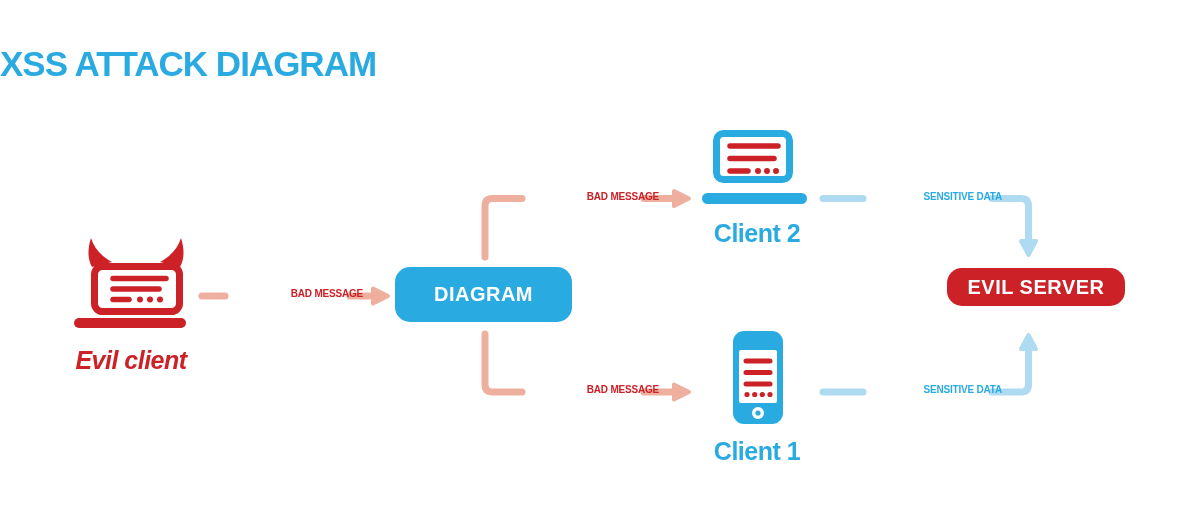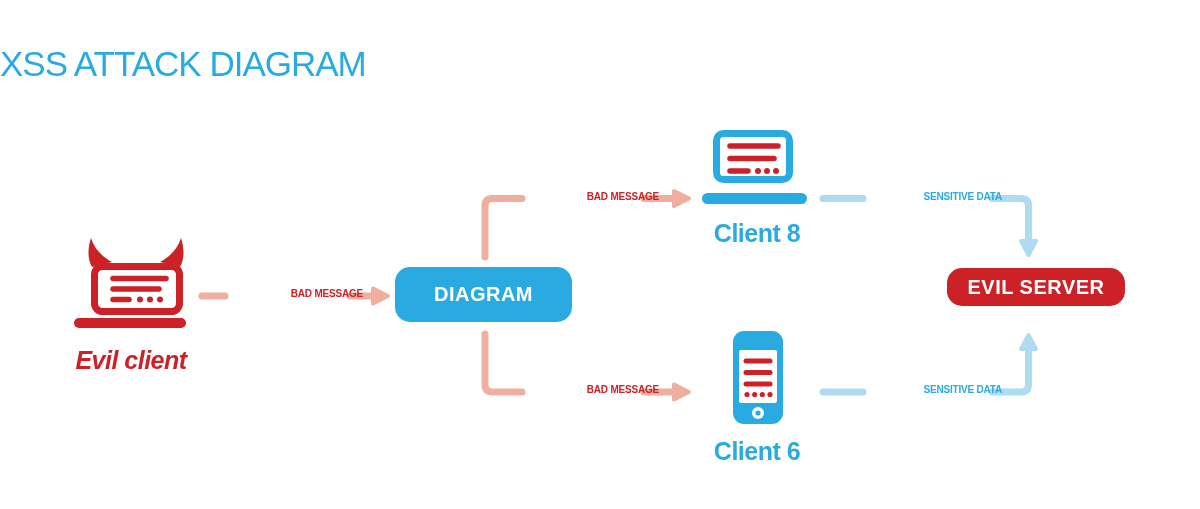--- a/index.html
+++ b/index.html
@@ -9,21 +9,21 @@
   html,body{width:1200px;height:509px;background:var(--bg);overflow:hidden;
     font-family:"Liberation Sans","DejaVu Sans",sans-serif;}
   .stage{position:relative;width:1200px;height:509px;background:var(--bg);}
   svg.canvas{position:absolute;left:0;top:0;}
   .f-red{fill:var(--red)} .s-red{stroke:var(--red)}
   .f-blue{fill:var(--blue)} .s-blue{stroke:var(--blue)}
   .f-salmon{fill:var(--salmon)} .s-salmon{stroke:var(--salmon)}
   .f-lblue{fill:var(--lightblue)} .s-lblue{stroke:var(--lightblue)}
   .f-white{fill:#fff}
   .lc{stroke-linecap:round} .nf{fill:none} .rj{stroke-linejoin:round}
-  .title{position:absolute;left:0px;top:44px;font-size:35px;font-weight:normal;
+  .title{position:absolute;left:0px;top:44px;font-size:35px;font-weight:bold;
     letter-spacing:-1px;color:var(--blue);white-space:nowrap;}
   .pill{position:absolute;border-radius:15px;display:flex;align-items:center;justify-content:center;
     color:#fff;font-weight:bold;font-size:20px;letter-spacing:.5px;white-space:nowrap;}
   .pill.server{left:395px;top:267px;width:177px;height:55px;background:var(--blue);}
   .pill.evil{left:947px;top:268px;width:178px;height:38px;background:var(--red);}
   .node-label{position:absolute;width:180px;text-align:center;font-weight:bold;font-size:25px;
     letter-spacing:-.5px;white-space:nowrap;}
   .node-label.red{color:var(--red);left:41px;top:346px;font-style:italic;}
   .node-label.c1{color:var(--blue);left:667px;top:219px;}
   .node-label.c2{color:var(--blue);left:667px;top:437px;}
@@ -113,22 +113,22 @@
   <div class="title">XSS ATTACK DIAGRAM</div>
 
   <div class="pill server">
     <span>DIAGRAM</span>
   </div>
   <div class="pill evil">
     <span>EVIL SERVER</span>
   </div>
 
   <div class="node-label red">Evil client</div>
-  <div class="node-label c1">Client 8</div>
-  <div class="node-label c2">Client 6</div>
+  <div class="node-label c1">Client 2</div>
+  <div class="node-label c2">Client 1</div>
 
   <div class="edge-label bad bad1">BAD MESSAGE</div>
   <div class="edge-label bad bad2">BAD MESSAGE</div>
   <div class="edge-label bad bad3">BAD MESSAGE</div>
   <div class="edge-label sens sens1">SENSITIVE DATA</div>
   <div class="edge-label sens sens2">SENSITIVE DATA</div>
 
 </div>
 
 </body></html>

